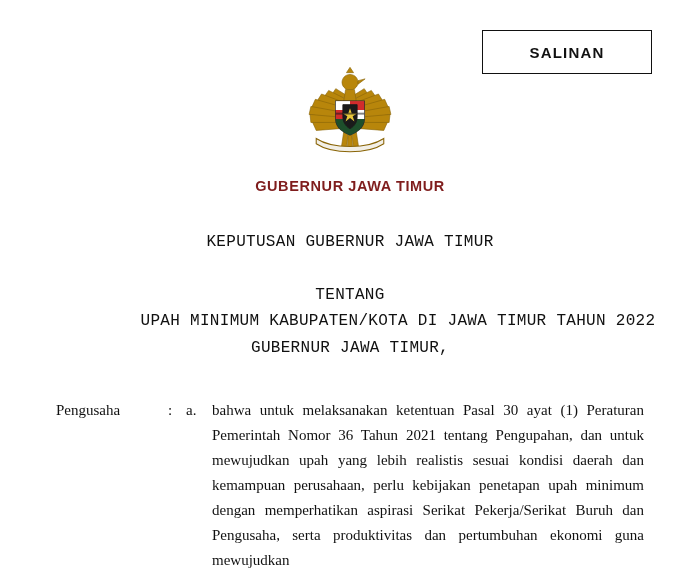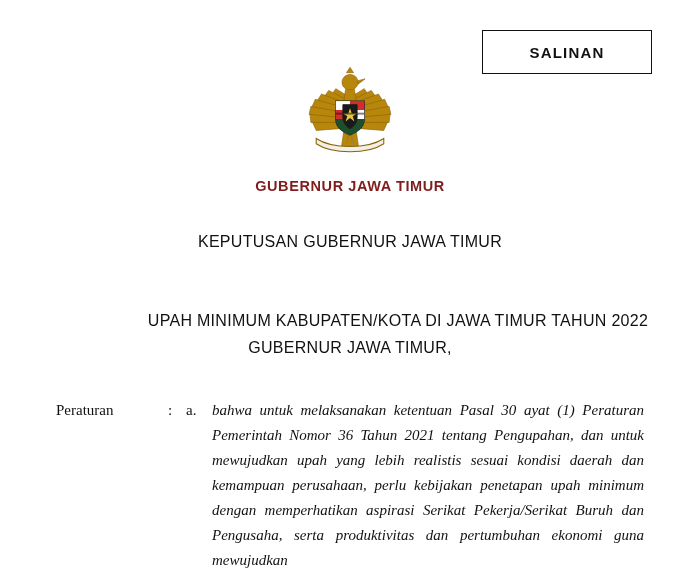--- a/index.html
+++ b/index.html
@@ -68,21 +68,21 @@
   }
   .org-title {
     top: 178px;
     font-family: "Liberation Sans", sans-serif;
     font-weight: bold;
     font-size: 14.5px;
     letter-spacing: 0.6px;
     color: #7f1d1d;
   }
   .doc-line {
-    font-family: Liberation Sans, sans-serif;
+    font-family: Liberation Mono, monospace;
     font-size: 16px;
     letter-spacing: 0.3px;
     color: #111;
   }
   .l1 { top: 233px; }
   .l2 { top: 259px; }
   .l3 { top: 286px; }
   .l4 { top: 312px; margin-left: 48px; }
   .l5 { top: 339px; }
 
@@ -109,21 +109,20 @@
   .cons-marker {
     width: 26px;
     flex: 0 0 26px;
     text-align: left;
   }
   .cons-text {
     flex: 1 1 auto;
     text-align: justify;
     text-justify: inter-word;
     hyphens: none;
-    font-style: italic;
   }
 </style>
 </head>
 <body>
 
 <div class="page">
 
   <div class="salinan-box">
     <span class="salinan-text">SALINAN</span>
   </div>
@@ -180,23 +179,24 @@
 
       <g>
         <path d="M22 86 C40 98 80 98 98 86 L98 92 C80 104 40 104 22 92 Z" fill="#f2efe6" stroke="#8a6508" stroke-width="1.2"></path>
       </g>
     </svg>
   </div>
 
   <div class="center-block org-title">GUBERNUR JAWA TIMUR</div>
 
   <div class="center-block doc-line l1">KEPUTUSAN GUBERNUR JAWA TIMUR</div>
+  <div class="center-block doc-line l3">TENTANG</div>
   <div class="center-block doc-line l4">UPAH MINIMUM KABUPATEN/KOTA DI JAWA TIMUR TAHUN 2022</div>
   <div class="center-block doc-line l5">GUBERNUR JAWA TIMUR,</div>
 
   <div class="considerans">
-    <div class="cons-label">Peraturan</div>
+    <div class="cons-label">Pengusaha</div>
     <div class="cons-colon">:</div>
     <div class="cons-marker">a.</div>
     <div class="cons-text">bahwa untuk melaksanakan ketentuan Pasal 30 ayat (1) Peraturan Pemerintah Nomor 36 Tahun 2021 tentang Pengupahan, dan untuk mewujudkan upah yang lebih realistis sesuai kondisi daerah dan kemampuan perusahaan, perlu kebijakan penetapan upah minimum dengan memperhatikan aspirasi Serikat Pekerja/Serikat Buruh dan Pengusaha, serta produktivitas dan pertumbuhan ekonomi guna mewujudkan</div>
   </div>
 
 </div>
 
 </body></html>

